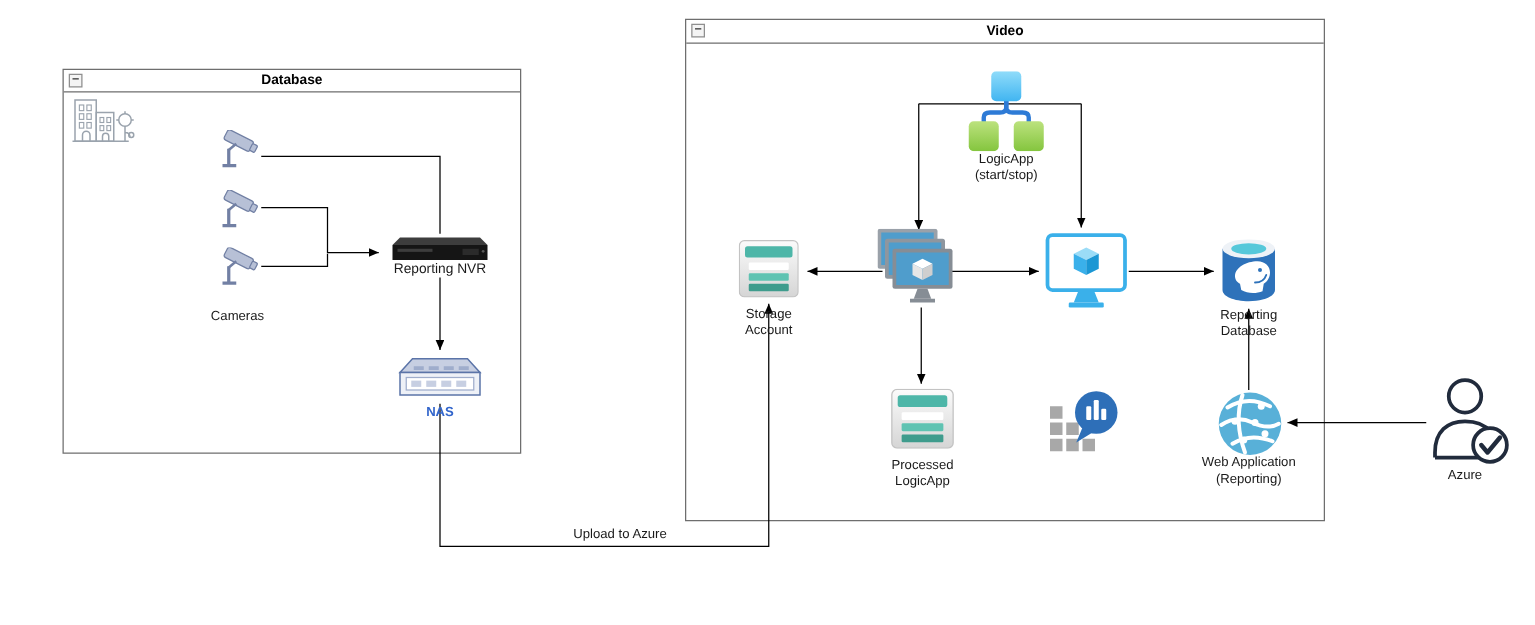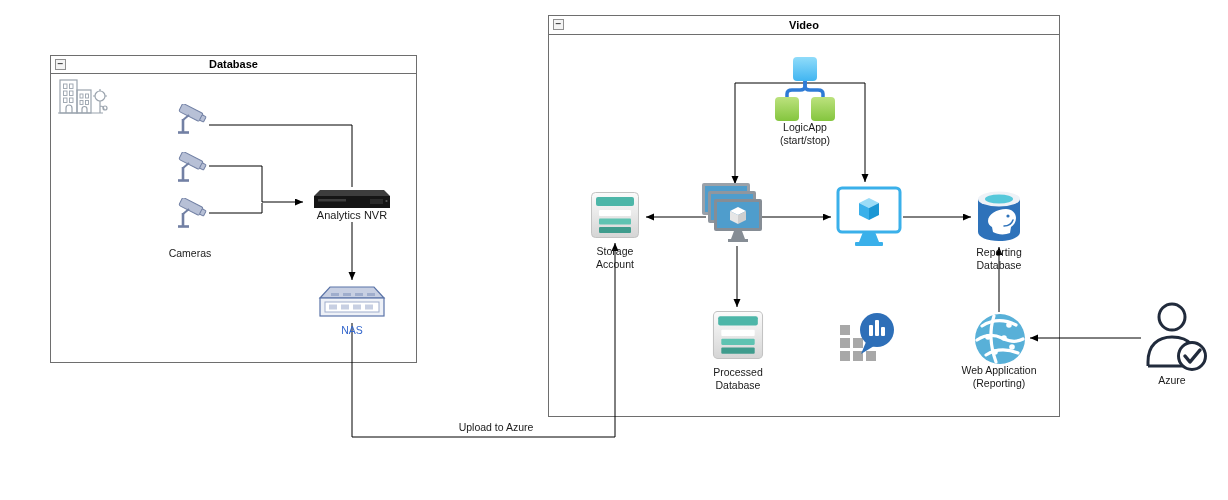--- a/index.html
+++ b/index.html
@@ -6,21 +6,21 @@
   #canvas{position:relative;width:1228px;height:500px;background:#ffffff;overflow:hidden;
           font-family:"Liberation Sans", sans-serif;color:#1a1a1a;}
   .box{position:absolute;border:1px solid #6e6e6e;background:transparent;box-sizing:border-box;z-index:1;}
   .box-header{position:relative;border-bottom:1px solid #6e6e6e;font-weight:bold;font-size:11px;
               text-align:center;color:#000;}
   .collapse-btn{position:absolute;left:4px;top:3px;width:11px;height:11px;border:1px solid #8f8f8f;
                 background:#f4f4f4;box-sizing:border-box;font-size:10px;line-height:8px;
                 text-align:center;color:#444;cursor:pointer;}
   .lbl{position:absolute;font-size:10.5px;line-height:12.5px;text-align:center;
        white-space:pre-line;z-index:4;}
-  .lbl-blue{color:#3366cc;}
+  .lbl-blue{color:#3366cc;font-weight:bold;}
   .icon{position:absolute;z-index:3;}
   #edges{position:absolute;left:0;top:0;z-index:2;}
 </style>
 </head>
 <body>
 
 <div id="canvas">
 
   <svg style="position:absolute;width:0;height:0" aria-hidden="true">
     <defs>
@@ -283,29 +283,29 @@
     <g fill="none" stroke="#212b3c">
       <circle cx="30" cy="17" r="13" stroke-width="3"></circle>
       <path d="M6,66 L6,62 C6,45 16,37 30,37 C39,37 46,40 50,45" stroke-width="3"></path>
       <path d="M6,66 H42" stroke-width="3"></path>
       <circle cx="50" cy="56" r="13.5" fill="#ffffff" stroke-width="3"></circle>
       <path d="M43,56 L48,62 L58,50" stroke-width="3.5" stroke-linecap="round" stroke-linejoin="round"></path>
     </g>
   </svg>
 
   <div class="lbl" style="left:155px;top:247px;width:70px">Cameras</div>
-  <div class="lbl" style="left:297px;top:209px;width:110px;font-size:11px">Analytics NVR</div>
+  <div class="lbl" style="left:297px;top:209px;width:110px;font-size:11px">Reporting NVR</div>
   <div class="lbl lbl-blue" style="left:327px;top:324px;width:50px">NAS</div>
   <div class="lbl" style="left:441px;top:421px;width:110px">Upload to Azure</div>
 
   <div class="lbl" style="left:755px;top:121px;width:100px">LogicApp
 (start/stop)</div>
   <div class="lbl" style="left:585px;top:245px;width:60px">Storage
 Account</div>
   <div class="lbl" style="left:964px;top:246px;width:70px">Reporting
 Database</div>
   <div class="lbl" style="left:698px;top:366px;width:80px">Processed
-Database</div>
+LogicApp</div>
   <div class="lbl" style="left:952px;top:364px;width:94px">Web Application
 (Reporting)</div>
   <div class="lbl" style="left:1147px;top:374px;width:50px">Azure</div>
 
 </div>
 
 </body></html>

